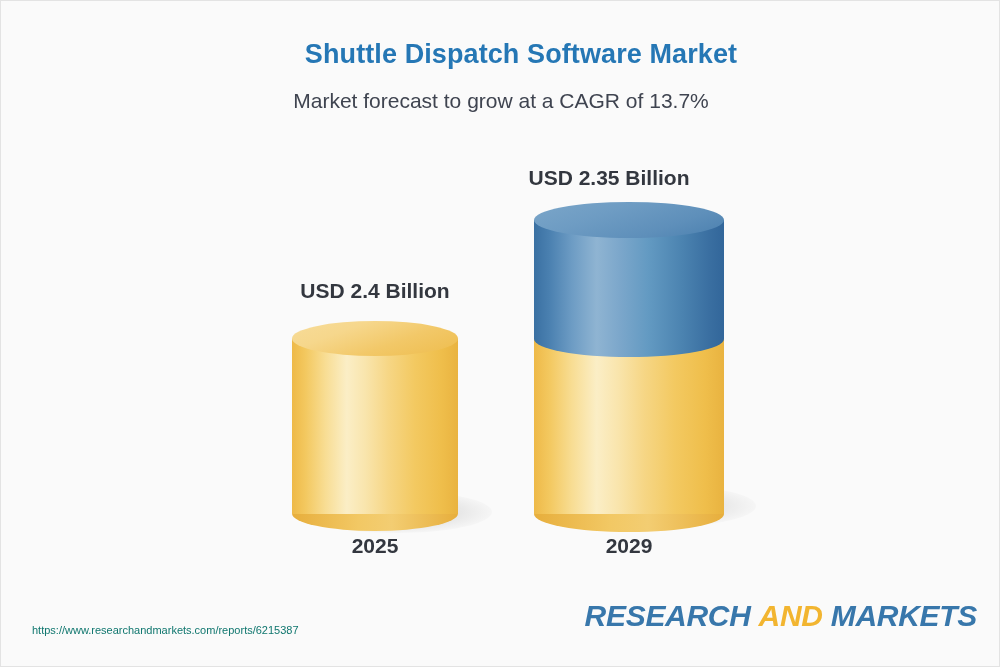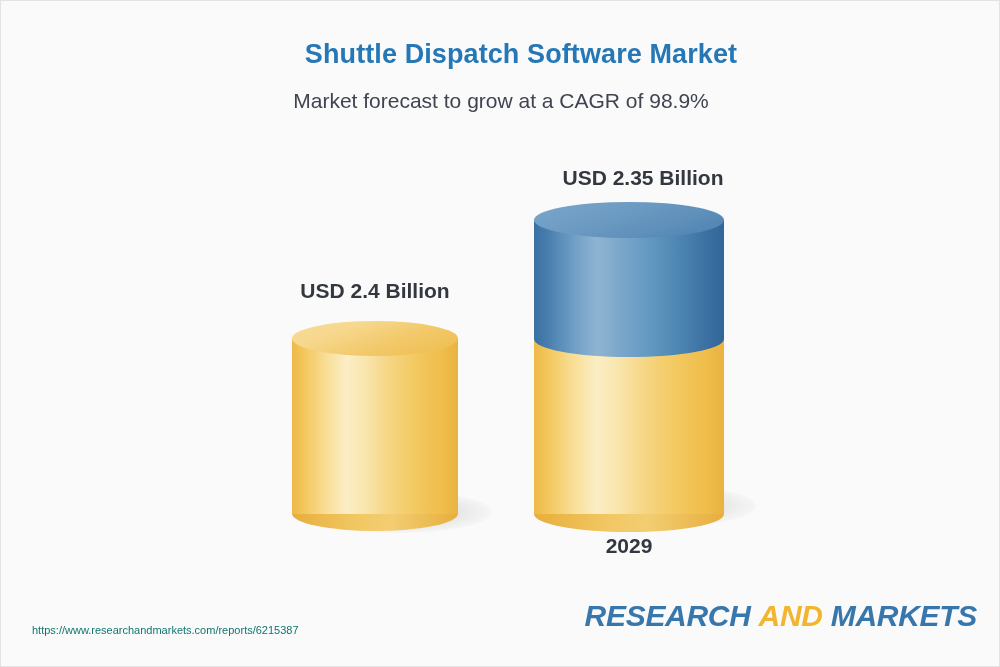--- a/index.html
+++ b/index.html
@@ -47,21 +47,21 @@
   
   .value-label {
     position: absolute;
     text-align: center;
     font-size: 21px;
     font-weight: bold;
     color: #33373f;
     white-space: nowrap;
   }
   #value-label-0 { left: 291px; top: 278px; width: 166px; }
-  #value-label-1 { left: 547px; top: 165px; width: 190px; }
+  #value-label-1 { left: 513px; top: 165px; width: 190px; }
 
   
   .category-label {
     position: absolute;
     text-align: center;
     font-size: 21px;
     font-weight: bold;
     color: #33373f;
   }
   #category-label-0 { left: 291px; top: 533px; width: 166px; }
@@ -180,34 +180,35 @@
     letter-spacing: 0.42px;
     white-space: nowrap;
   }
 </style>
 </head>
 <body>
 
 <div id="canvas">
 
   <div id="chart-title">Shuttle Dispatch Software Market</div>
-  <div id="chart-subtitle">Market forecast to grow at a CAGR of 98.9%</div>
+  <div id="chart-subtitle">Market forecast to grow at a CAGR of 13.7%</div>
 
   <div class="cylinder" style="left: 291px; top: 320.351px; width: 166px; height: 192.649px;">
 
     <div class="cyl-shadow" style="left:10px; top:170px; width:190px; height:42px;"></div>
 
     <div class="seg" style="left:0; top:0; width:166px; height:200px;">
       <div class="seg-bottom fill-yellow-bottom" style="top: 175.149px; height: 35px;"></div>
       <div class="seg-body fill-yellow-body" style="top: 17.5px; height: 175.149px;"></div>
       <div class="seg-cap fill-yellow-cap" style="top:0; height:35px;"></div>
     </div>
   </div>
 
   <div class="value-label" id="value-label-0">USD 2.4 Billion</div>
+  <div class="category-label" id="category-label-0">2025</div>
 
   <div class="cylinder" style="left: 533px; top: 201px; width: 190px; height: 330px;">
 
     <div class="cyl-shadow" style="left:8px; top:282px; width:214px; height:44px;"></div>
 
     <div class="seg" style="left: 0px; top: 136.851px; width: 190px; height: 175.149px;">
       <div class="seg-bottom fill-yellow-bottom" style="top: 157.149px; height: 36px;"></div>
       <div class="seg-body fill-yellow-body" style="top: 0px; height: 175.149px;"></div>
     </div>
 

